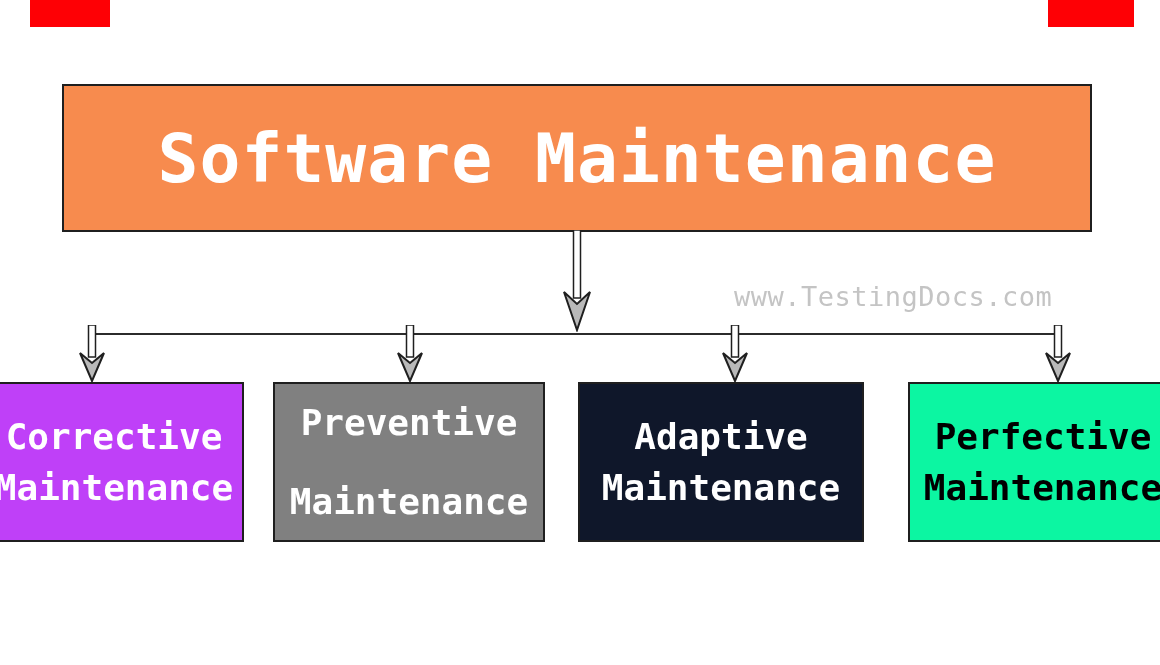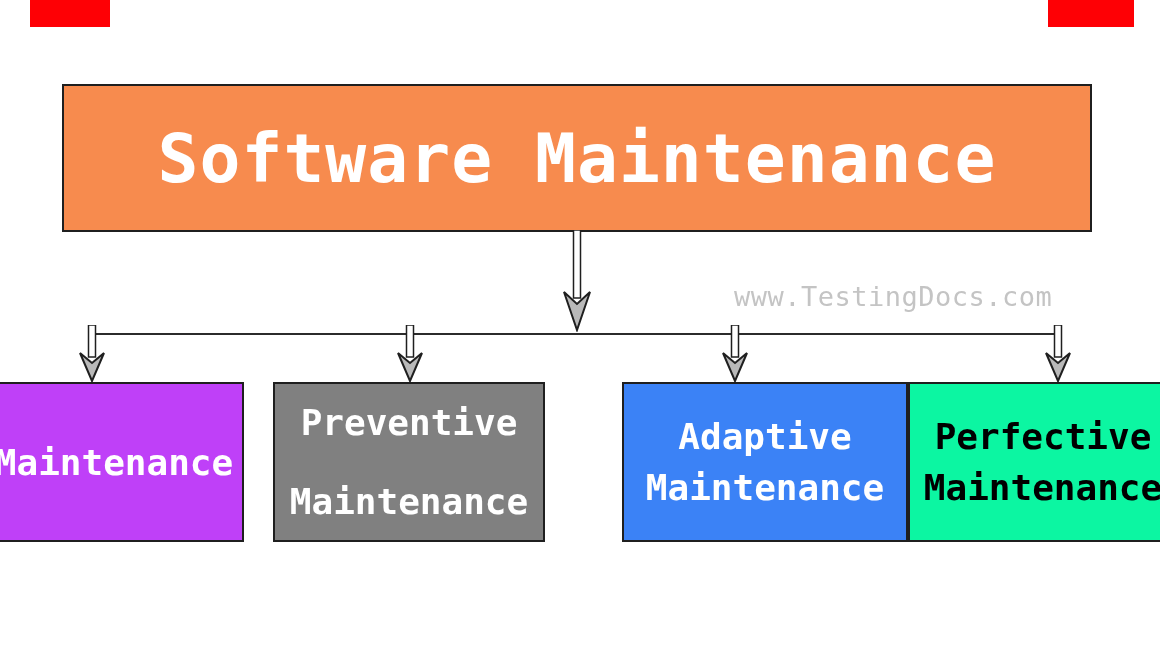--- a/index.html
+++ b/index.html
@@ -138,29 +138,30 @@
     <rect x="11.5" y="0" width="7" height="32" fill="#ffffff" stroke="#1f1f1f" stroke-width="1.5"></rect>
     <polygon points="3,28 15,38 27,28 15,56" stroke="#1f1f1f" stroke-width="2" fill="#b9b9b9"></polygon>
   </svg>
 
   <svg class="arrow arrow-small arrow-4" width="30" height="58" viewBox="0 0 30 58">
     <rect x="11.5" y="0" width="7" height="32" fill="#ffffff" stroke="#1f1f1f" stroke-width="1.5"></rect>
     <polygon points="3,28 15,38 27,28 15,56" stroke="#1f1f1f" stroke-width="2" fill="#b9b9b9"></polygon>
   </svg>
 
   <div class="child-box child-1" style="background-color: rgb(191, 64, 248); color: rgb(255, 255, 255);">
+    <span>Corrective</span>
     <span>Maintenance</span>
   </div>
 
   <div class="child-box child-2" style="background-color: rgb(128, 128, 128); color: rgb(255, 255, 255);">
     <span>Preventive</span>
     <span>Maintenance</span>
   </div>
 
-  <div class="child-box child-3" style="background-color: #3b82f6; color: rgb(255, 255, 255); margin-left: 44px;">
+  <div class="child-box child-3" style="background-color: #0f172a; color: rgb(255, 255, 255);">
     <span>Adaptive</span>
     <span>Maintenance</span>
   </div>
 
   <div class="child-box child-4" style="background-color: rgb(12, 246, 162); color: rgb(0, 0, 0);">
     <span>Perfective</span>
     <span>Maintenance</span>
   </div>
 
 </div>

